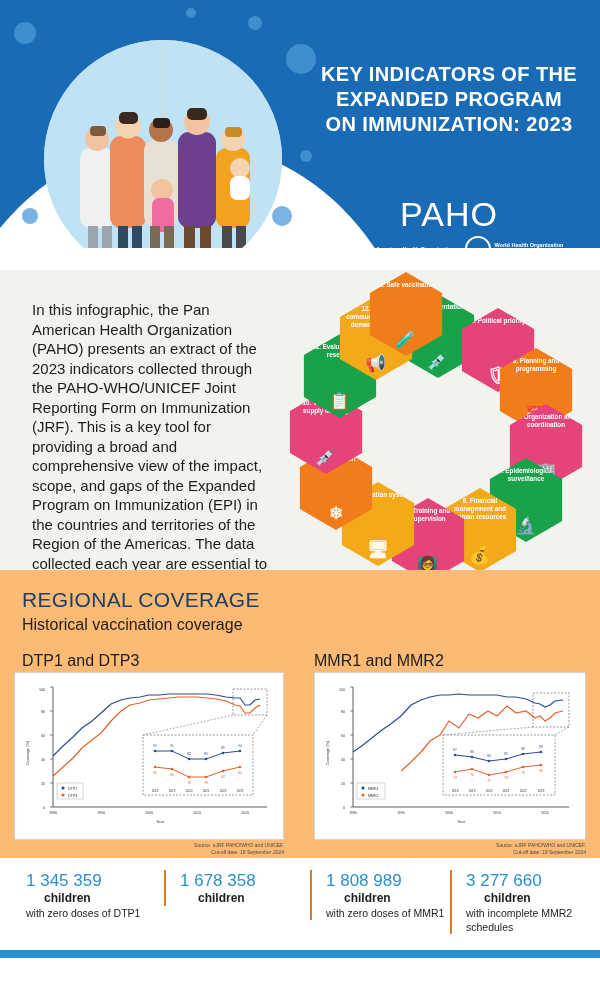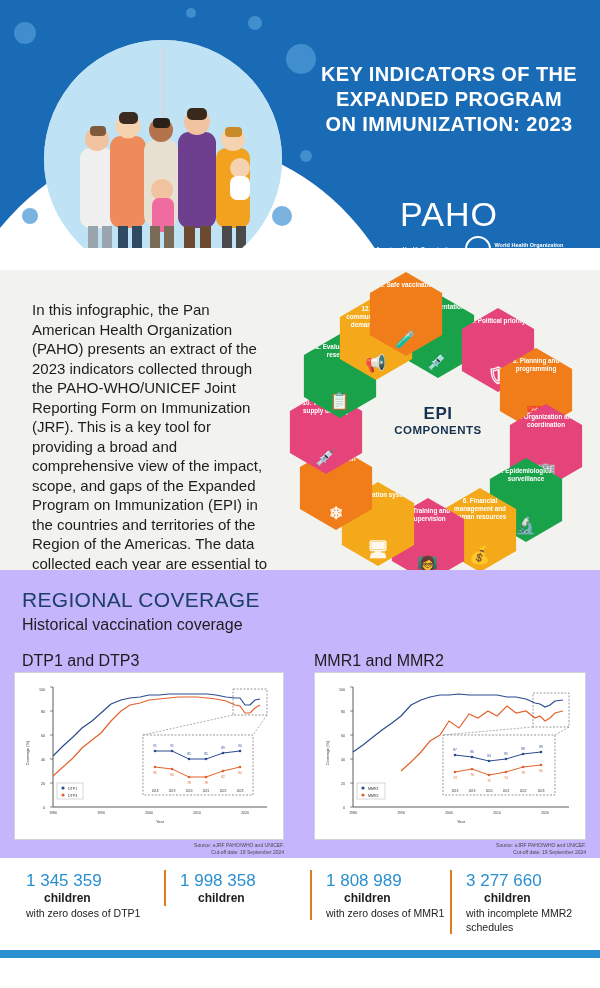--- a/index.html
+++ b/index.html
@@ -89,21 +89,21 @@
   .epi-center{
     position:absolute; left:101px; top:100px; width:98px; height:68px;
     display:flex; flex-direction:column; align-items:center; justify-content:center;
     color:#15314f; font-weight:bold; text-align:center;
   }
   .epi-center .l1{ font-size:17px; letter-spacing:.5px;}
   .epi-center .l2{ font-size:11.5px; letter-spacing:.5px;}
 
   
   .coverage{
-    position:relative; width:600px; height:388px; background:#c4b5fd;
+    position:relative; width:600px; height:388px; background:#fdba74;
   }
   .cov-title{
     position:absolute; left:22px; top:18px;
     font-size:21px; color:#1d3f66; letter-spacing:.3px;
   }
   .cov-sub{
     position:absolute; left:22px; top:46px;
     font-size:16px; color:#1d1d1b;
   }
   .chart-title{
@@ -279,24 +279,20 @@
     </div>
     <div class="petal" style="left:46px;top:10px;background:#f4a91a;">
       <div class="lbl">12. Social communication and demand creation</div>
       <div class="gl">📢</div>
     </div>
     <div class="petal" style="left:76px;top:-14px;background:#f07d1a;">
       <div class="lbl">13. Safe vaccination</div>
       <div class="gl">🧪</div>
     </div>
 
-    <div class="epi-center">
-      <div class="l1">EPI</div>
-      <div class="l2">COMPONENTS</div>
-    </div>
   </div>
 </div>
 
 <div class="coverage">
   <div class="cov-title">REGIONAL COVERAGE</div>
   <div class="cov-sub">Historical vaccination coverage</div>
 
   <div class="chart-title" style="left:22px;top:82px;">DTP1 and DTP3</div>
   <div class="chart-box" style="left:14px;top:102px;width:270px;height:168px;">
     <svg class="chart-svg" width="268" height="166" viewBox="0 0 268 166">
@@ -485,21 +481,21 @@
     <span>Cut-off date: 19 September 2024</span>
   </div>
 
   <div class="figures">
     <div class="fig first" style="left:26px;">
       <div class="num">1 345 359</div>
       <div class="kids">children</div>
       <div class="desc">with zero doses of DTP1</div>
     </div>
     <div class="fig" style="left:164px;">
-      <div class="num">1 998 358</div>
+      <div class="num">1 678 358</div>
       <div class="kids">children</div>
     </div>
     <div class="fig" style="left:310px;">
       <div class="num">1 808 989</div>
       <div class="kids">children</div>
       <div class="desc">with zero doses of MMR1</div>
     </div>
     <div class="fig" style="left:450px;">
       <div class="num">3 277 660</div>
       <div class="kids">children</div>

